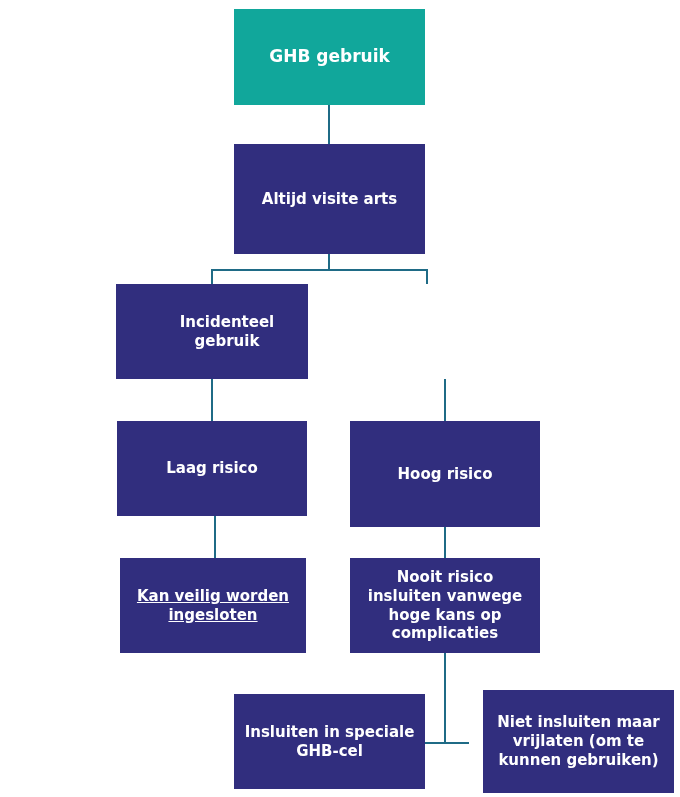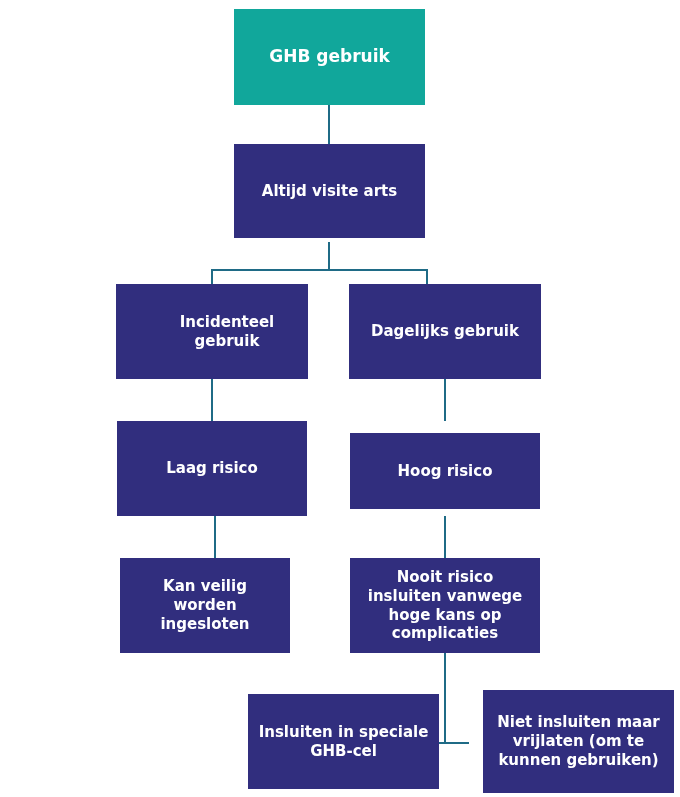--- a/index.html
+++ b/index.html
@@ -76,49 +76,46 @@
   <div class="conn vline" style="left:214px; top:516px; height:42px;"></div>
   <div class="conn vline" style="left:444px; top:516px; height:42px;"></div>
 
   <div class="conn vline" style="left:444px; top:653px; height:90px;"></div>
   <div class="conn hline" style="left:424px; top:742px; width:45px;"></div>
 
   <div class="node node-root" style="left:234px; top:9px; width:191px; height:96px;justify-content:center;">
     <span>GHB gebruik</span>
   </div>
 
-  <div class="node node-std" style="left:234px; top:144px; width:191px; height:94px;">
+  <div class="node node-std" style="left:234px; top:144px; width:191px; height:110px;">
     <span>Altijd visite arts</span>
   </div>
 
   <div class="node node-std" style="left:116px; top:284px; width:192px; height:95px;padding-left:40px;">
     <span>Incidenteel gebruik</span>
   </div>
 
-  <div class="node node-std" style="left:349px; top:284px; width:192px; height:95px;">
-    <span>Dagelijks gebruik</span>
-  </div>
 
   <div class="node node-std" style="left:117px; top:421px; width:190px; height:95px;align-items:center;">
     <span>Laag risico</span>
   </div>
 
-  <div class="node node-std" style="left:350px; top:421px; width:190px; height:76px;margin-top:12px;">
+  <div class="node node-std" style="left:350px; top:421px; width:190px; height:106px;">
     <span>Hoog risico</span>
   </div>
 
-  <div class="node node-std" style="left:120px; top:558px; width:170px; height:95px;">
+  <div class="node node-std" style="left:120px; top:558px; width:186px; height:95px;text-decoration:underline;">
     <span>Kan veilig worden ingesloten</span>
   </div>
 
   <div class="node node-std" style="left:350px; top:558px; width:190px; height:95px;">
     <span>Nooit risico insluiten vanwege hoge kans op complicaties</span>
   </div>
 
-  <div class="node node-std" style="left:248px; top:694px; width:191px; height:95px;align-items:center;">
+  <div class="node node-std" style="left:234px; top:694px; width:191px; height:95px;align-items:center;">
     <span>Insluiten in speciale GHB-cel</span>
   </div>
 
   <div class="node node-std" style="left:468px; top:690px; width:191px; height:103px;margin-left:15px;">
     <span>Niet insluiten maar vrijlaten (om te kunnen gebruiken)</span>
   </div>
 
 </div>
 
 </body></html>

